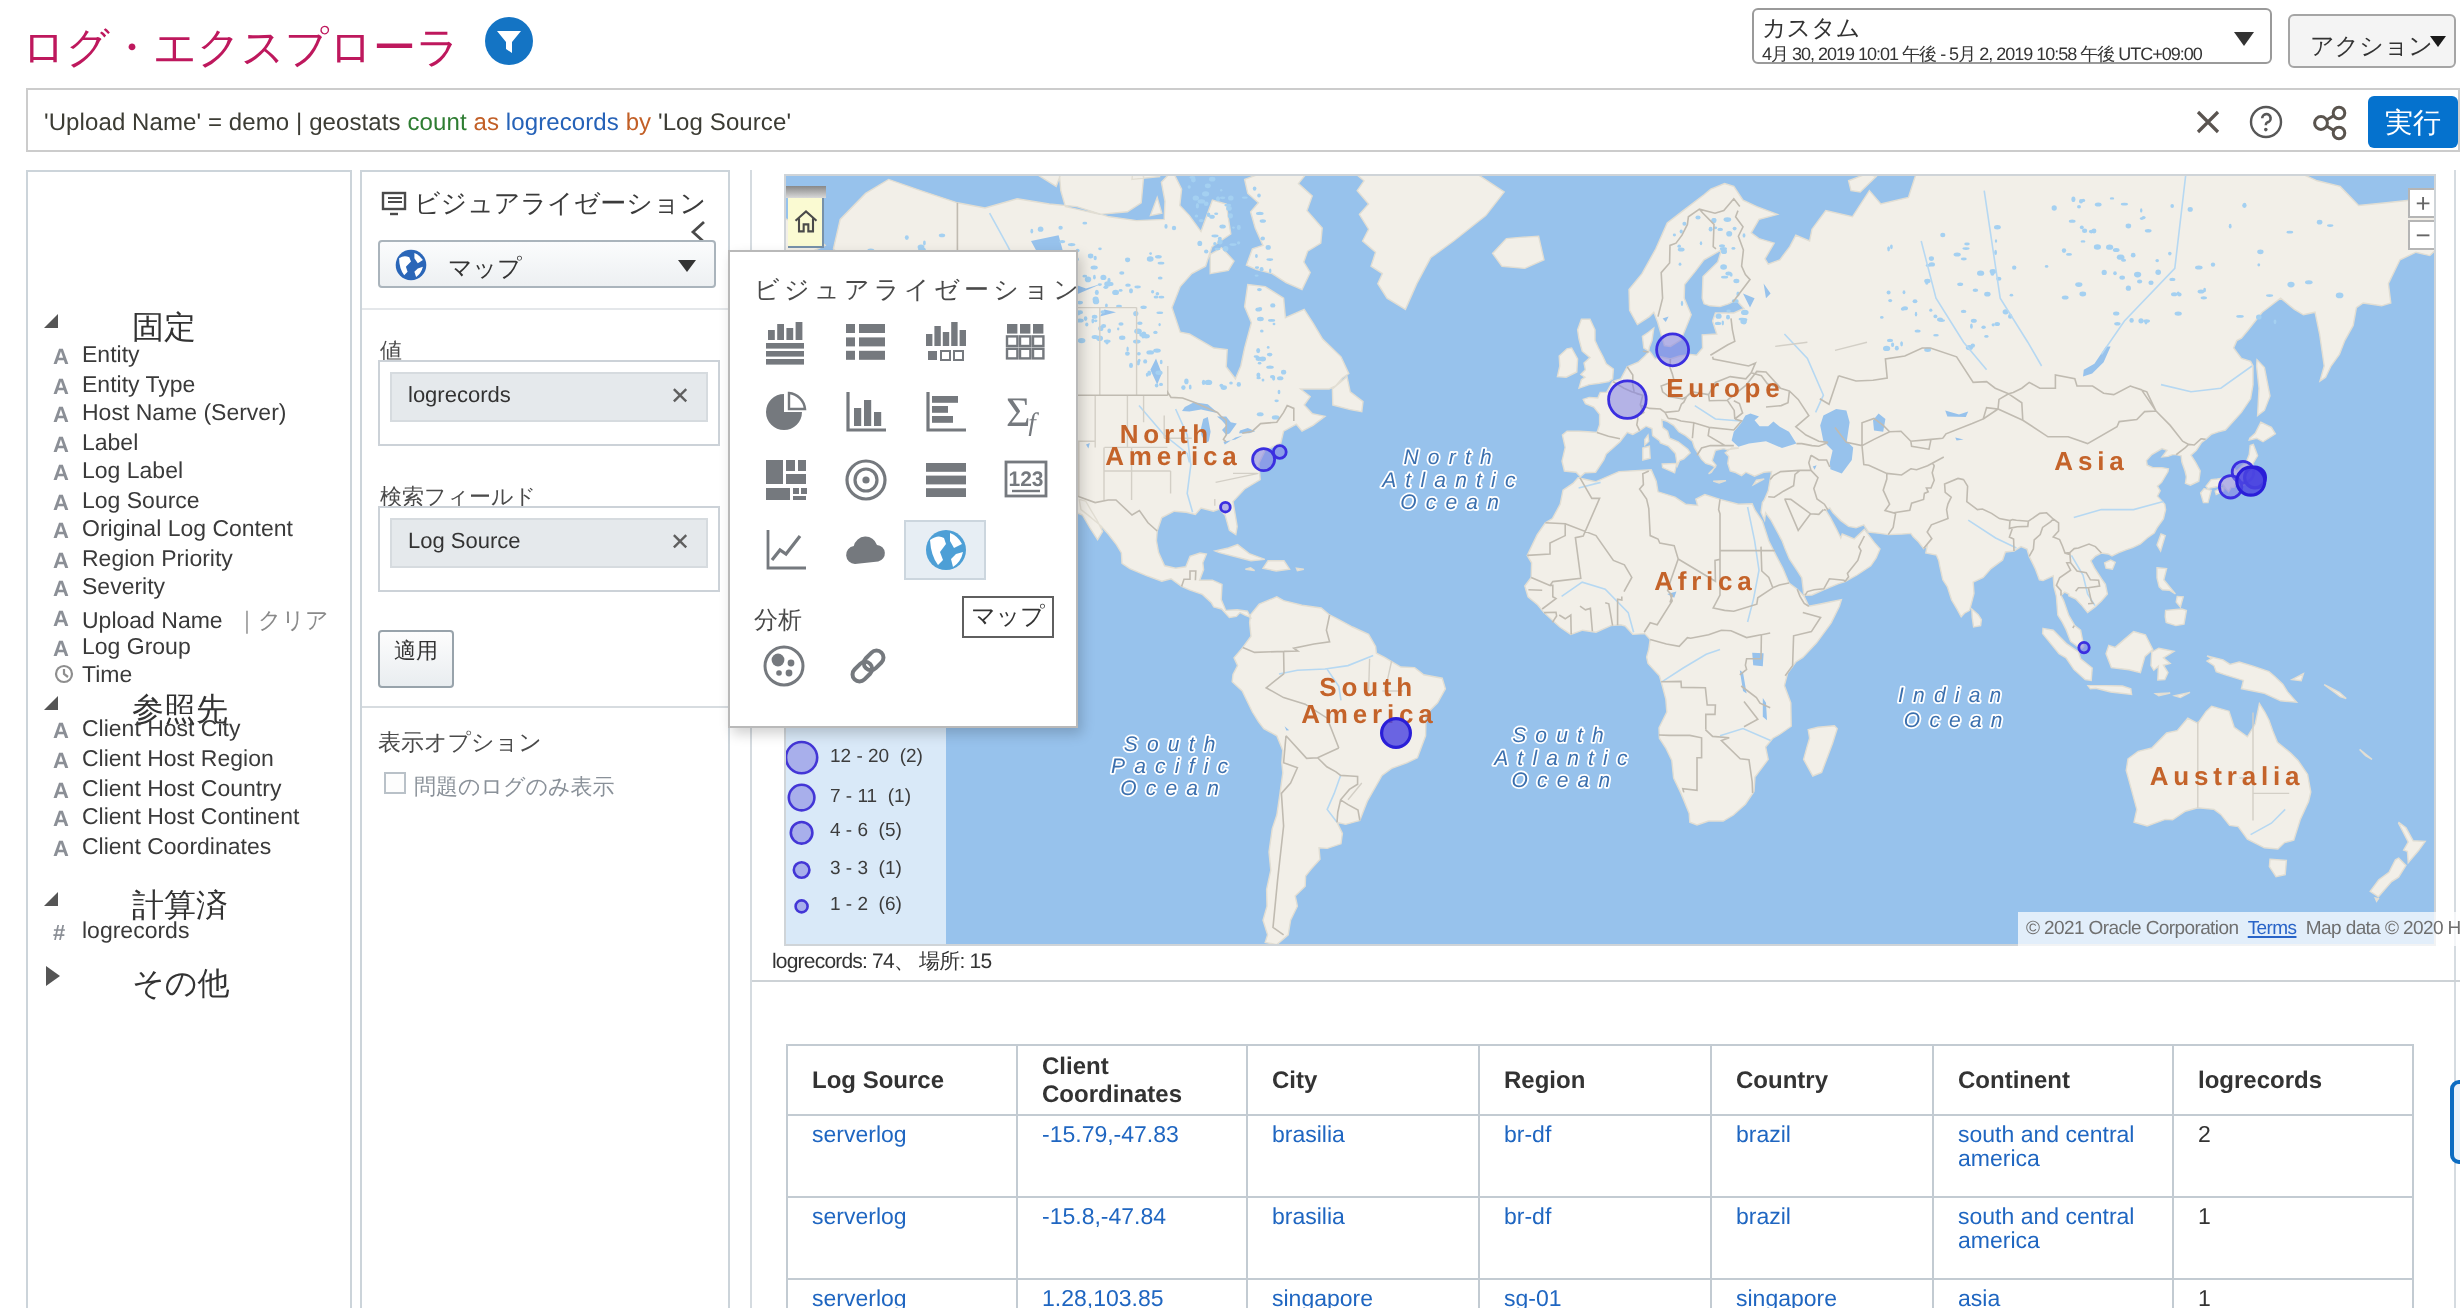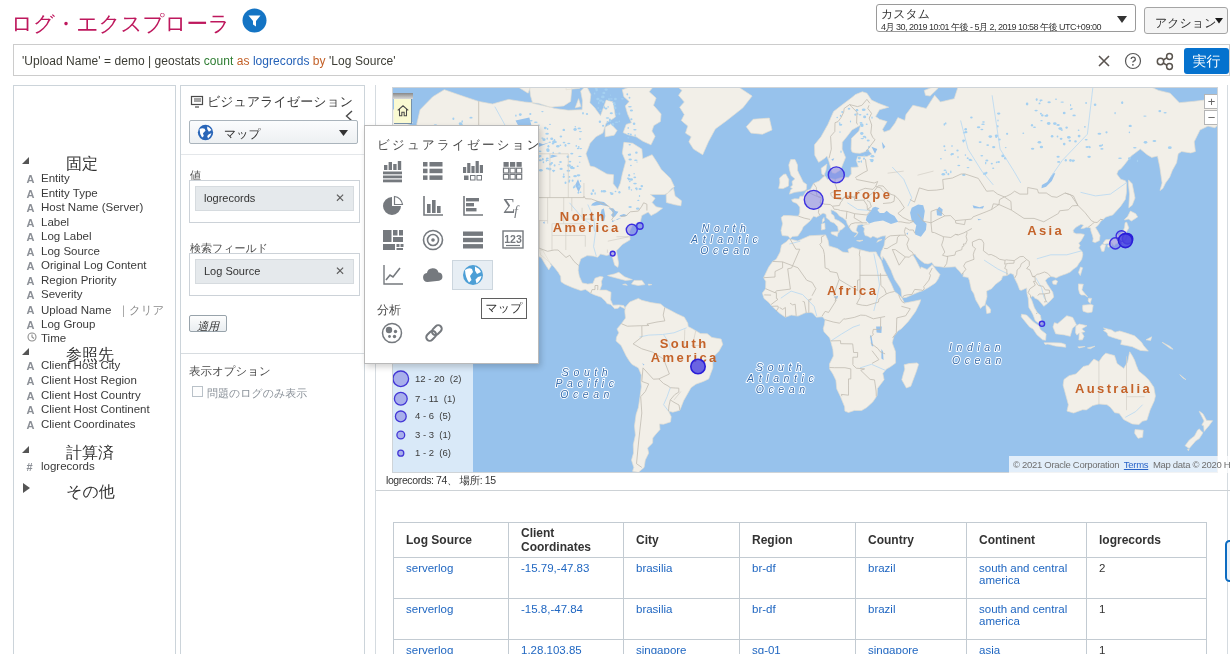--- a/index.html
+++ b/index.html
@@ -31,21 +31,21 @@
 .ticon { position:absolute; left:12.5px; color:#8b8f96; font-size:11px; font-weight:bold; }
 .thead { position:absolute; left:21px; font-size:16px; color:#333;margin-left:31px; }
 .tarr  { position:absolute; left:7px; color:#5a5a5a; font-size:9px; }
 
 #vselect { position:absolute; left:8px; top:34px; width:169px; height:24px; border:1px solid #aab4bc; border-radius:2px; background:linear-gradient(#fbfcfd,#edf0f2); }
 #vselect span { position:absolute; left:34px; top:5px; font-size:12px; color:#333; }
 .lab { position:absolute; left:9px; font-size:11px; color:#4a4a4a; }
 .vbox { position:absolute; left:8px; width:171px; height:43px; border:1px solid #ccd2d8; background:#fff; }
 .tag { position:absolute; left:5px; top:5px; right:5px; height:25px; background:#e5e9ec; border:1px solid #d6dbdf; font-size:11px; color:#333; line-height:23px; padding-left:8px; }
 .tag .x { position:absolute; right:8px; top:0; color:#5f5f5f; font-size:12px; }
-#applybtn { position:absolute; left:8px; top:229px; width:38px; height:17px; border:1px solid #98a3ab; border-radius:2px; background:linear-gradient(#fdfdfd,#e9edf0); font-size:11px; color:#333; text-align:center; line-height:21px;font-style:italic; }
+#applybtn { position:absolute; left:8px; top:229px; width:38px; height:29px; border:1px solid #98a3ab; border-radius:2px; background:linear-gradient(#fdfdfd,#e9edf0); font-size:11px; color:#333; text-align:center; line-height:21px; }
 #p2div { position:absolute; left:0; top:267px; width:100%; border-top:1px solid #d7dce0; }
 #dispopt { position:absolute; left:8px; top:278px; font-size:11.5px; color:#4a4a4a; }
 #chk { position:absolute; left:11px; top:300px; width:11px; height:11px; border:1px solid #b9c1c8; background:#fdfdfd; }
 #chklab { position:absolute; left:26px; top:300px; font-size:11px; color:#8a9199; }
 
 #main { left:375px; top:85px; width:853px; height:569px; border-left:1px solid #d5dbe0; border-right:1px solid #d5dbe0; }
 #mapwrap { position:absolute; left:16px; top:2px; width:826px; height:386px; border:1px solid #cfd4d8; overflow:hidden; background:#97c2ec; }
 #statline { position:absolute; left:10px; top:389px; font-size:10.5px; letter-spacing:-0.4px; color:#333; }
 #maindiv { position:absolute; left:0; top:405px; width:855px; border-top:1px solid #cdd2d6; }
 #shown { position:absolute; left:0; top:420px; width:831px; text-align:right; font-size:10.5px; color:#333; }

